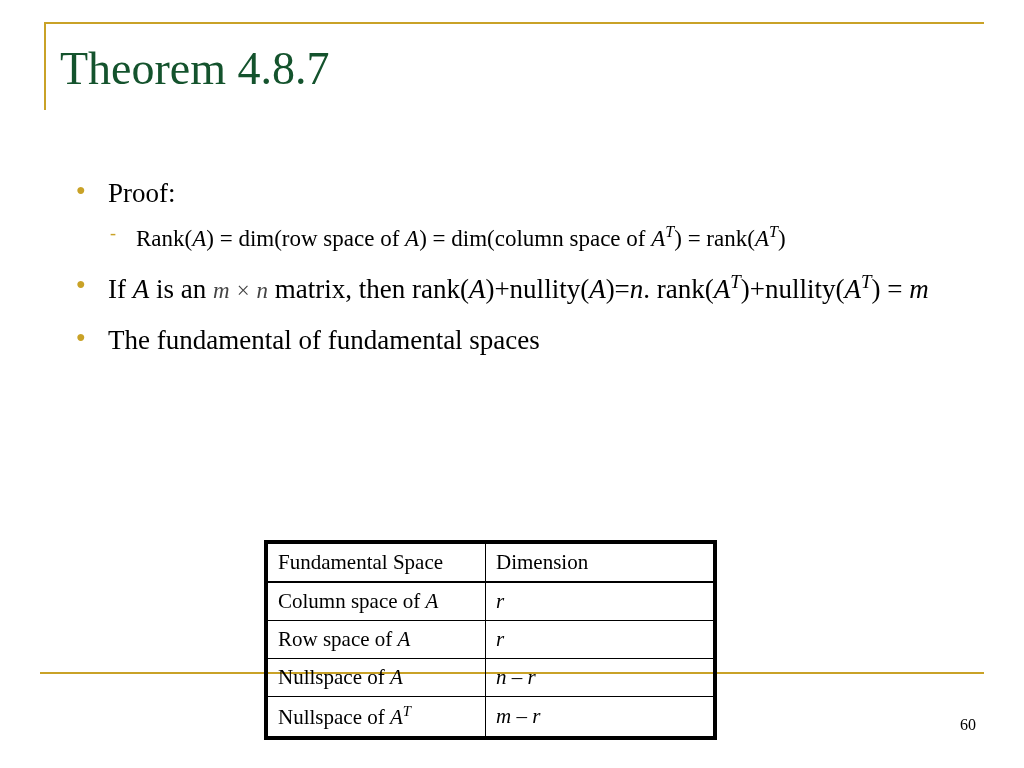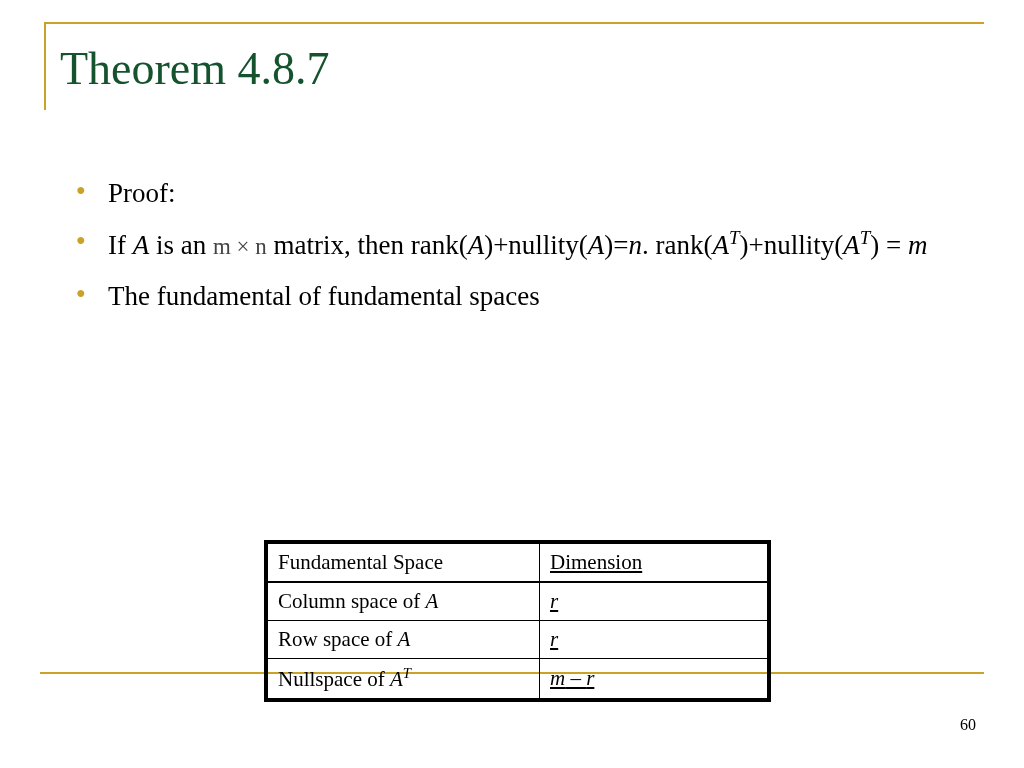--- a/index.html
+++ b/index.html
@@ -77,39 +77,39 @@
   ul.sub > li::before {
     content: "-";
     position: absolute;
     left: 2px;
     top: 0;
     color: #c9a227;
     font-size: 18px;
   }
   .ital { font-style: italic; }
   .sup { vertical-align: super; font-size: 0.7em; font-style: italic; }
-  .mxn { font-family: "Times New Roman", serif; font-size: 0.85em; color:#444; }
+  .mxn { font-family: "Times New Roman", serif; font-style: italic; font-size: 0.85em; color:#444; }
 
   .table-wrap {
     position: absolute;
     top: 540px;
     left: 264px;
     border: 3px solid #000;
   }
   table { border-collapse: collapse; }
   td {
     border: 1px solid #000;
     padding: 6px 12px 6px 10px;
     font-size: 21px;
     font-family: "Times New Roman", serif;
     color: #000;
     vertical-align: middle;
   }
-  td.col1 { width: 272px; font-family: Liberation Serif, serif; }
-  td.col2 { width: 228px; text-decoration: underline; }
+  td.col1 { width: 218px; font-family: Liberation Serif, serif; }
+  td.col2 { width: 228px; }
   tr.header td { border-bottom: 2px solid #000; }
 
   .pagenum {
     position: absolute;
     right: 48px;
     bottom: 34px;
     font-size: 16px;
     color: #000;
     font-family: "Times New Roman", serif;
   }
@@ -120,20 +120,25 @@
 <div class="gold-border-top"></div>
 <div class="gold-border-left"></div>
 <div class="gold-border-bottom"></div>
 
 <div class="title">Theorem 4.8.7</div>
 
 <div class="content">
   <ul class="top">
     <li>
       <span>Proof:</span>
+      <ul class="sub">
+        <li>
+          <span>Rank(</span><span class="ital">A</span><span>) = dim(row space of </span><span class="ital">A</span><span>) = dim(column space of </span><span class="ital">A</span><span class="sup">T</span><span>) = rank(</span><span class="ital">A</span><span class="sup">T</span><span>)</span>
+        </li>
+      </ul>
     </li>
     <li>
       <span>If </span><span class="ital">A</span><span> is an </span><span class="mxn">m × n</span><span> matrix, then rank(</span><span class="ital">A</span><span>)+nullity(</span><span class="ital">A</span><span>)=</span><span class="ital">n</span><span>. rank(</span><span class="ital">A</span><span class="sup">T</span><span>)+nullity(</span><span class="ital">A</span><span class="sup">T</span><span>) = </span><span class="ital">m</span>
     </li>
     <li>
       <span>The fundamental of fundamental spaces</span>
     </li>
   </ul>
 </div>
 
@@ -146,20 +151,24 @@
     </tr>
     <tr>
       <td class="col1"><span>Column space of </span><span class="ital">A</span></td>
       <td class="col2"><span class="ital">r</span></td>
     </tr>
     <tr>
       <td class="col1"><span>Row space of </span><span class="ital">A</span></td>
       <td class="col2"><span class="ital">r</span></td>
     </tr>
     <tr>
+      <td class="col1"><span>Nullspace of </span><span class="ital">A</span></td>
+      <td class="col2"><span class="ital">n</span><span> – </span><span class="ital">r</span></td>
+    </tr>
+    <tr>
       <td class="col1"><span>Nullspace of </span><span class="ital">A</span><span class="sup">T</span></td>
       <td class="col2"><span class="ital">m</span><span> – </span><span class="ital">r</span></td>
     </tr>
   </tbody>
     </table>
 </div>
 
 <div class="pagenum">60</div>
 
 </body></html>

